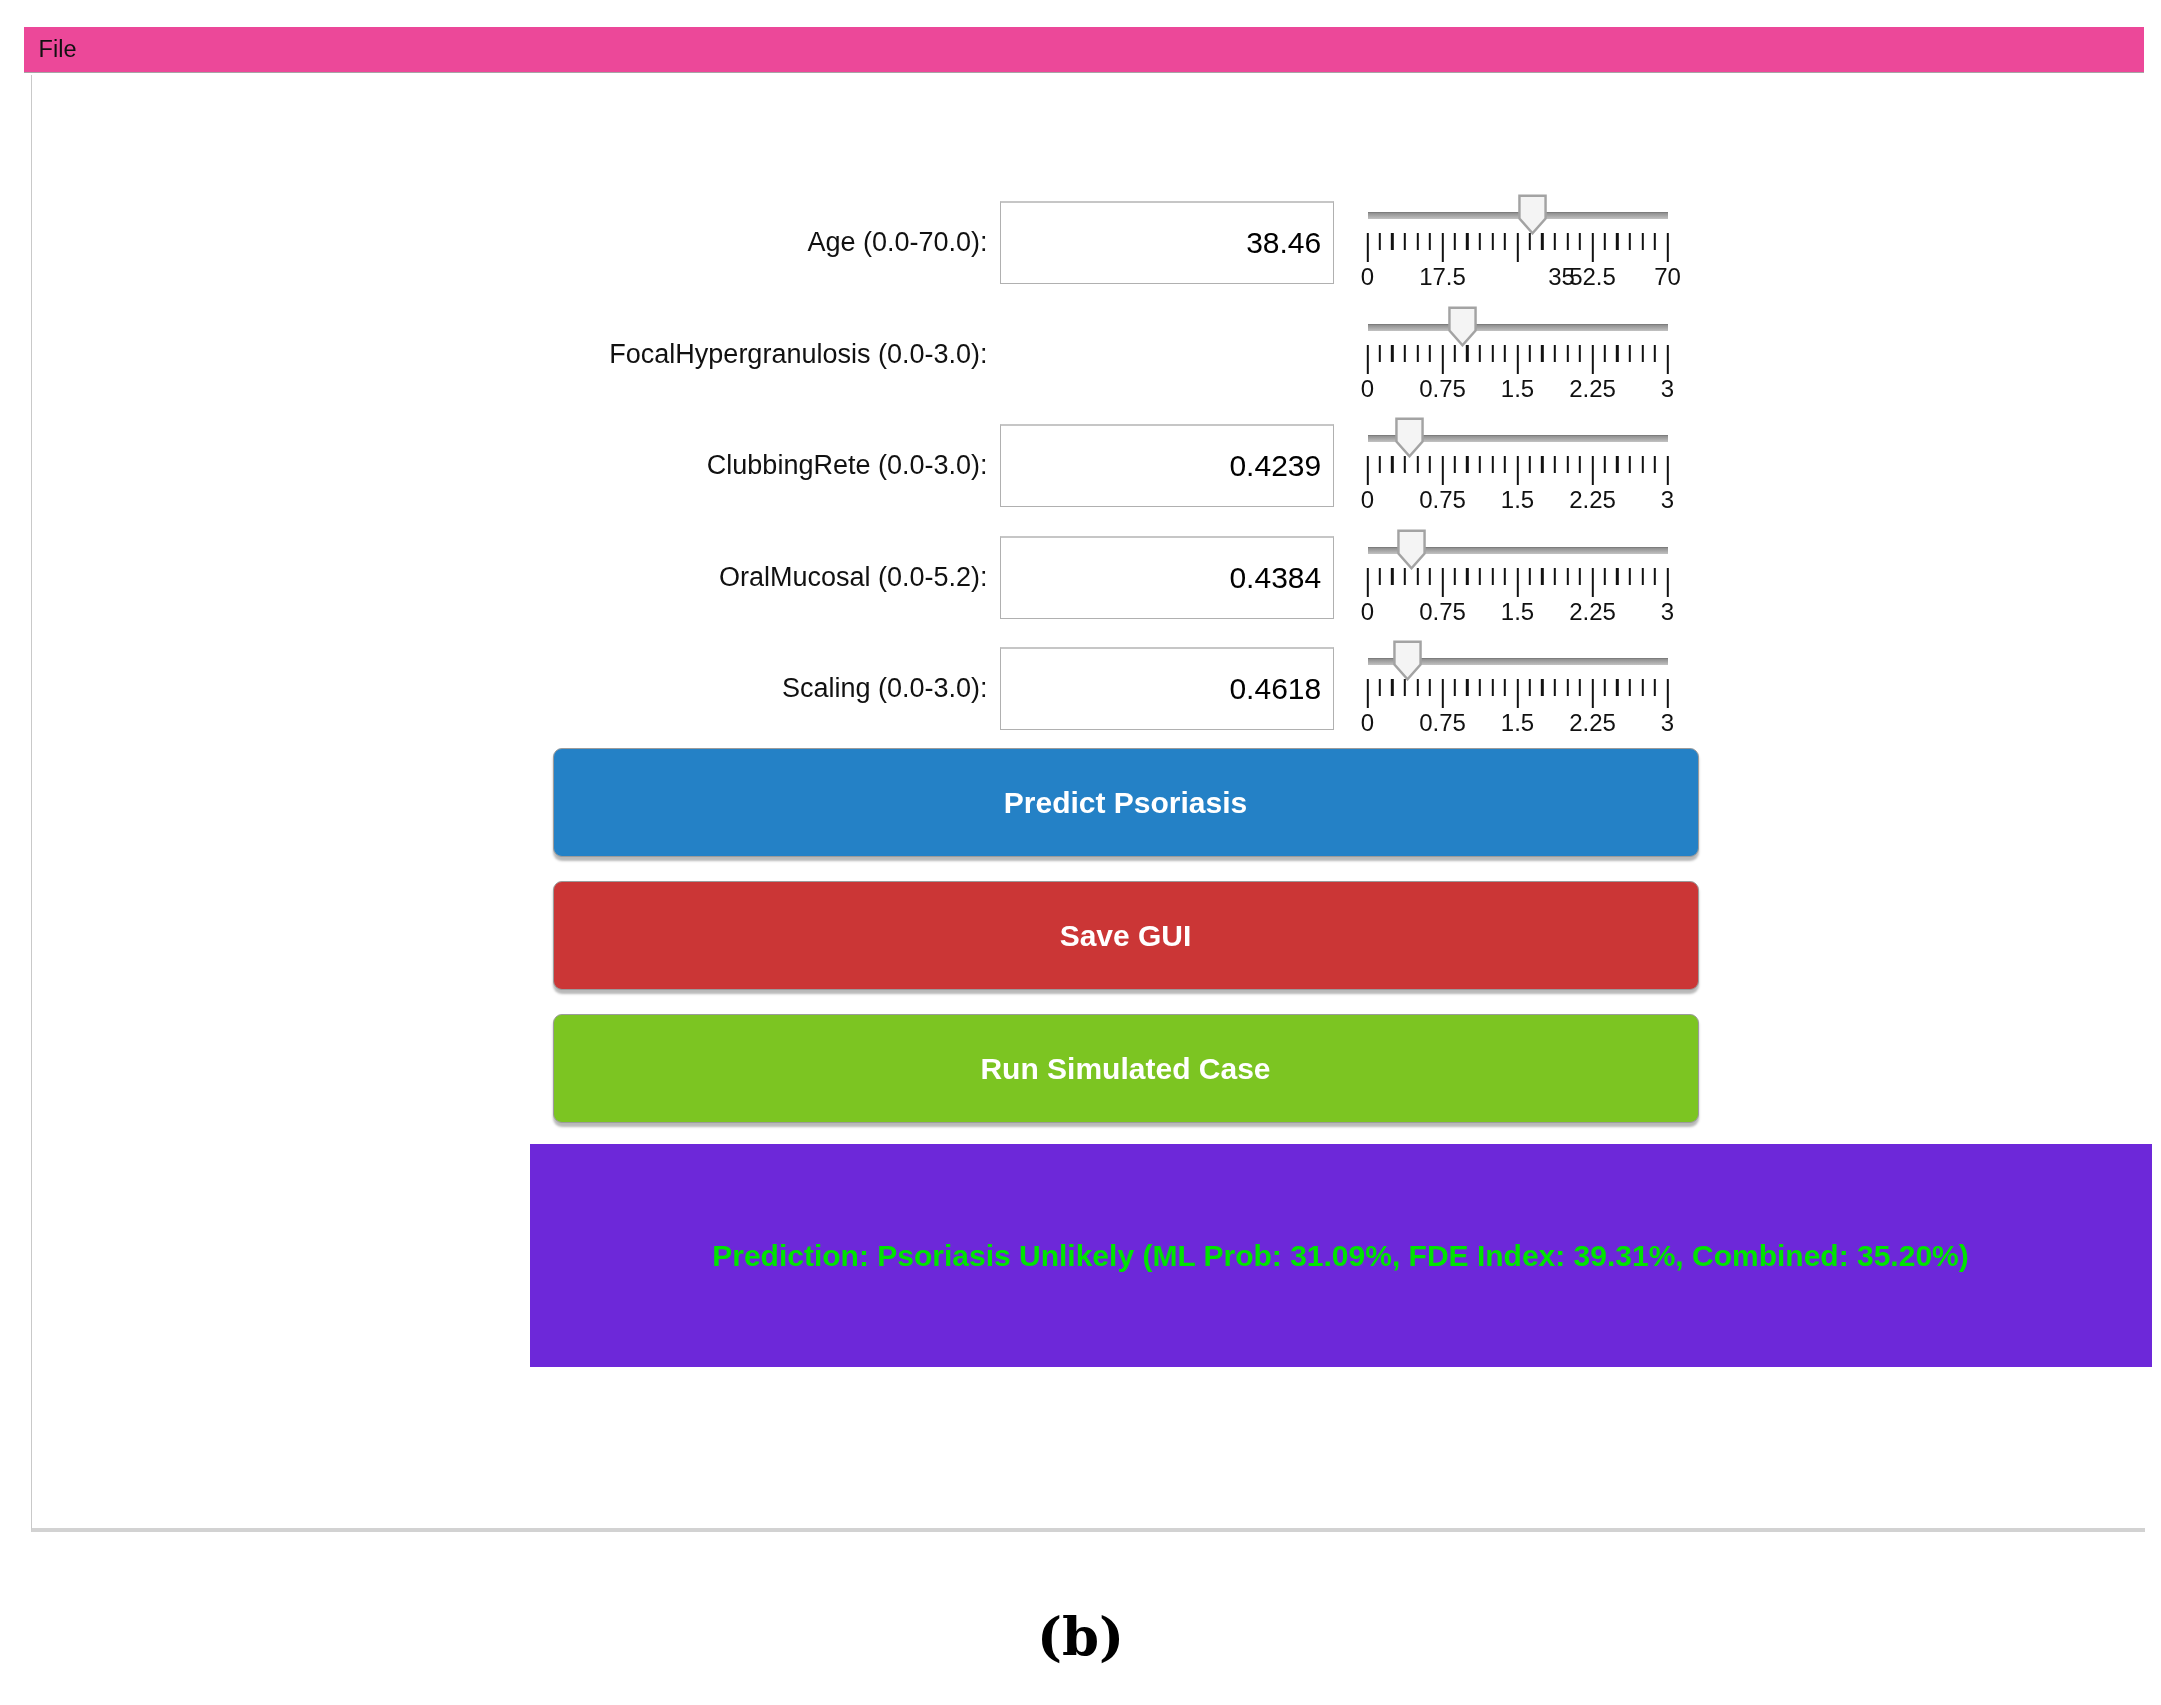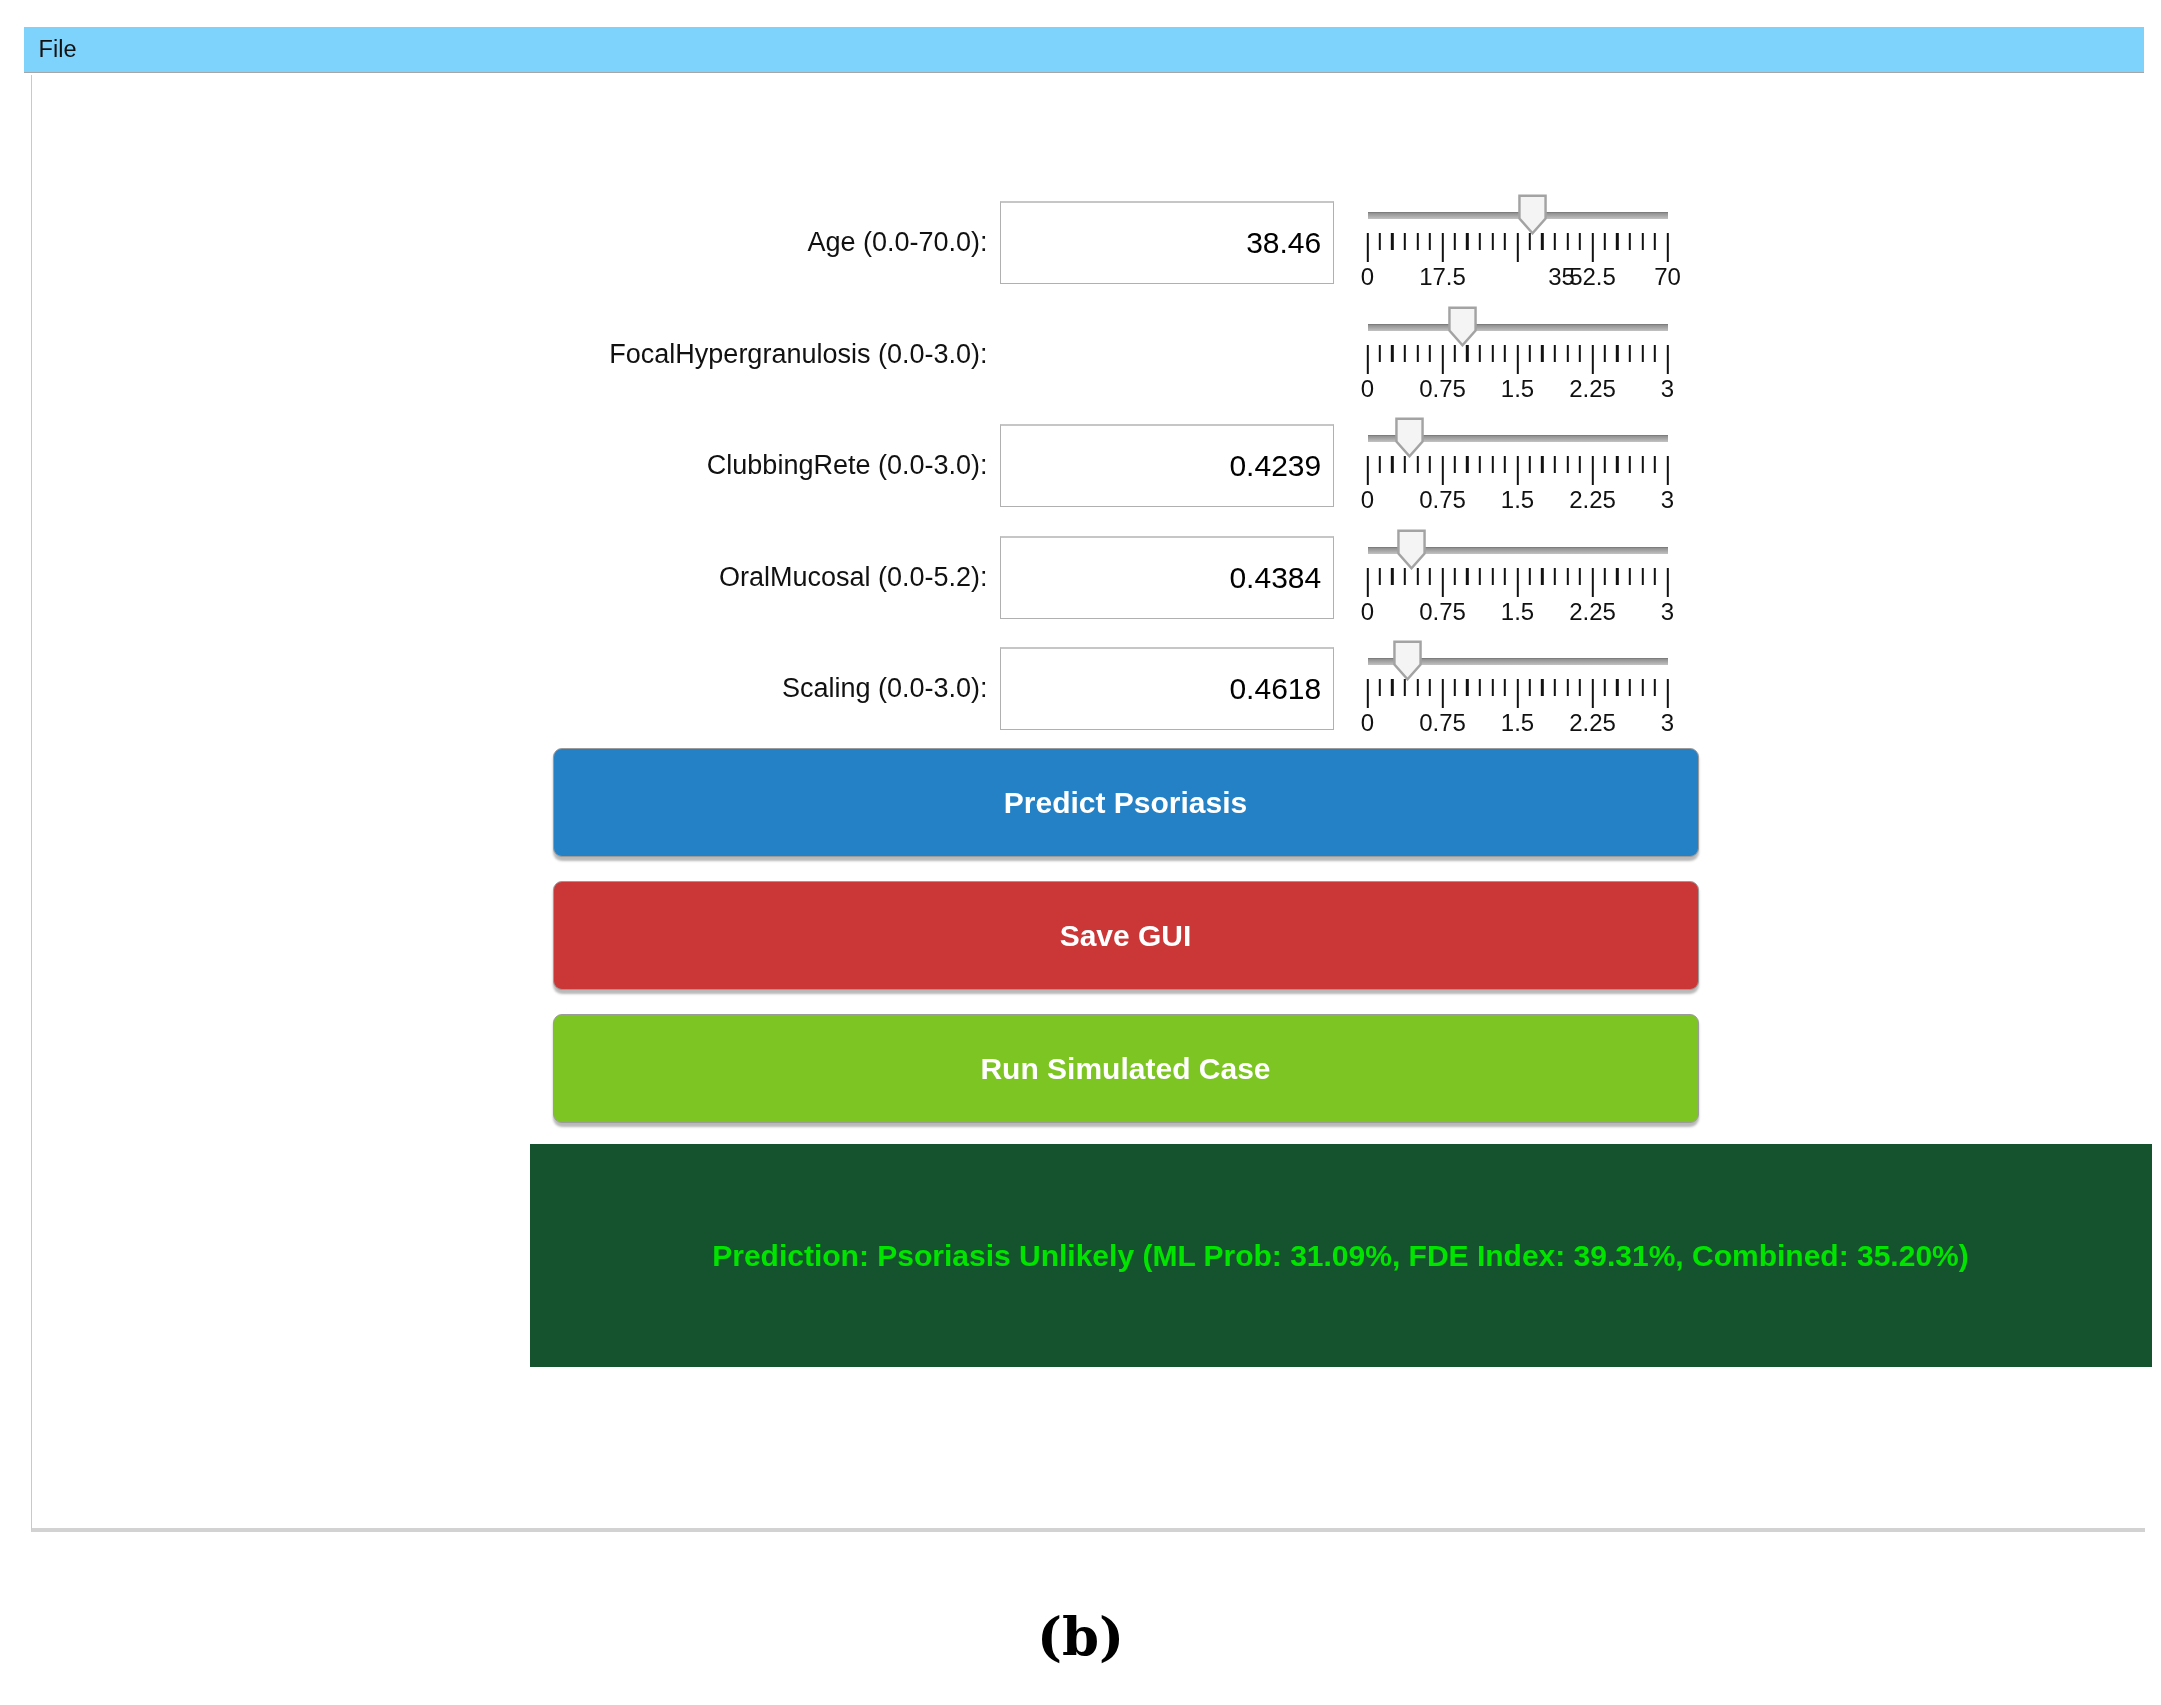--- a/index.html
+++ b/index.html
@@ -1,20 +1,20 @@
 <!DOCTYPE html>
 <html style="font-size:13px"><head>
 <meta charset="utf-8">
 <style>
   html,body{margin:0;padding:0;background:#ffffff;width:2161px;height:1705px;
     font-family:"Liberation Sans",sans-serif;position:relative;overflow:hidden;}
 
   
   .window{position:absolute;left:24px;top:27px;width:2120px;height:1505px;background:#ffffff;}
-  .menubar{position:absolute;left:0;top:0;width:100%;height:46px;background:#7dd3fc;
+  .menubar{position:absolute;left:0;top:0;width:100%;height:46px;background:#ec4899;
     border-bottom:1.6px solid #a6a6a6;box-sizing:border-box;display:flex;align-items:flex-end;}
   .menu-item{font-size:23.5px;color:#111;padding:0 14.6px;height:100%;display:flex;align-items:center;}
   .content{position:absolute;left:6.5px;top:48px;width:2114px;height:1457px;background:#ffffff;
     border-left:1.6px solid #c9c9c9;border-bottom:4px solid #d2d2d2;box-sizing:border-box;}
 
   
   .title{position:absolute;left:665px;top:70px;width:1345px;text-align:center;
     font-size:34px;font-weight:bold;color:#000;margin:0;}
 
   
@@ -281,20 +281,20 @@
               <span class="tick-label" style="left: 100%;">3</span>
             </div>
           </div>
         </div>
       </div>
 
     <div class="big-btn" style="top: 673px; background: rgb(36, 129, 198);" id="btn-predict">Predict Psoriasis</div>
     <div class="big-btn" style="top: 939px; background: rgb(124, 197, 34);" id="btn-run">Run Simulated Case</div>
     <div class="big-btn" style="top: 806px; background: rgb(203, 54, 54);" id="btn-save">Save GUI</div>
 
-    <div class="result-panel" id="result-panel" style="background: #14532d;">
+    <div class="result-panel" id="result-panel" style="background: #6d28d9;">
       <div class="result-text" id="result-text" style="color: rgb(0, 228, 0);">Prediction: Psoriasis Unlikely (ML Prob: 31.09%, FDE Index: 39.31%, Combined: 35.20%)</div>
     </div>
   </div>
 </div>
 
 <div class="caption">(b)</div>
 
 
 </body></html>

